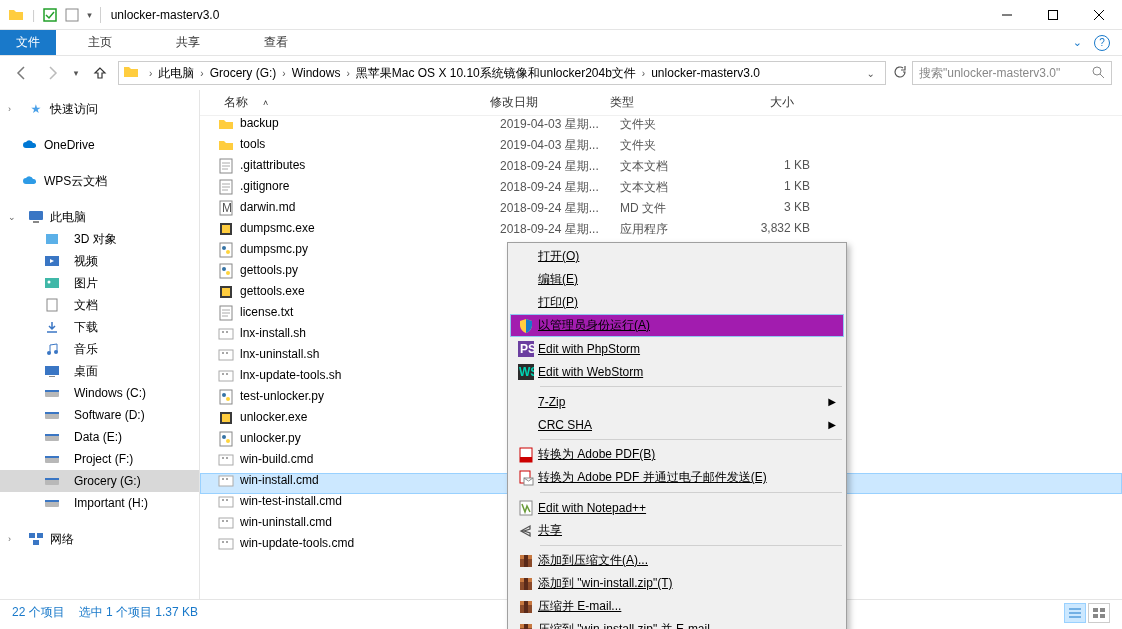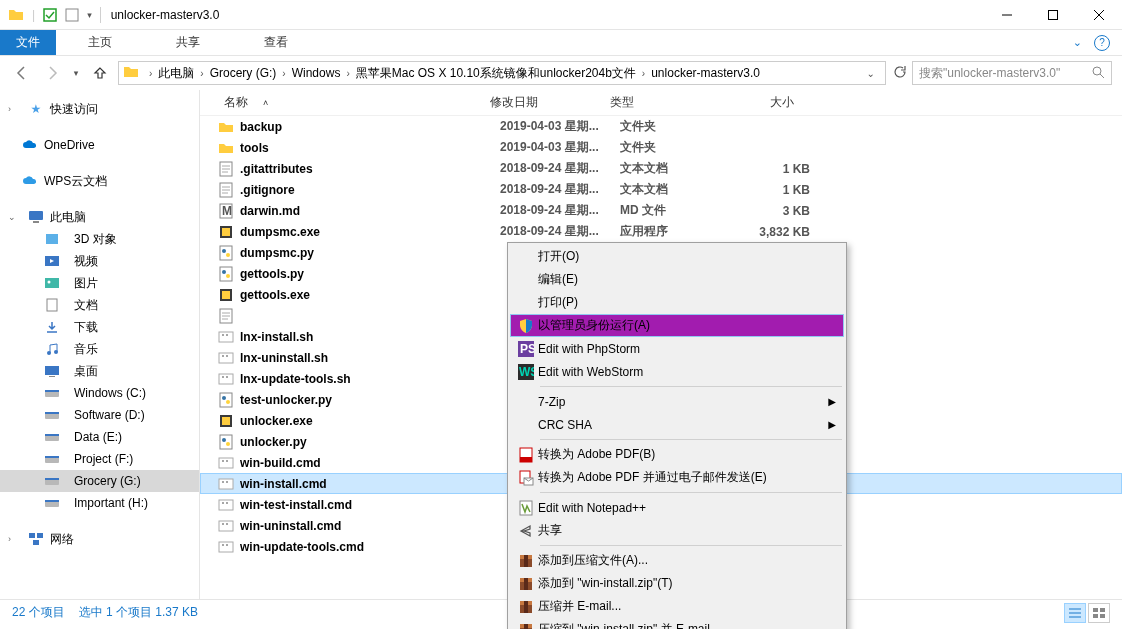--- a/index.html
+++ b/index.html
@@ -46,37 +46,37 @@
 
 
 .main { flex: 1; display: flex; flex-direction: column; position:relative;}
 .colhead { display: flex; height: 26px; align-items: center; border-bottom: 1px solid #f0f0f0; color:#333; padding-left: 18px;}
 .colhead .c { padding: 0 6px; }
 .colhead .c-name { width: 266px; display:flex; align-items:center; gap:11px;}
 .colhead .c-date { width: 120px; }
 .colhead .c-type { width: 120px; }
 .colhead .c-size { width: 90px; text-align:right; padding-right:20px;}
 .filelist { flex: 1; overflow: hidden; }
-.row { display: flex; height: 21px; align-items: center; padding-left: 18px; font-weight: bold; }
+.row { display: flex; height: 21px; align-items: flex-start; padding-left: 18px; }
 .row.sel { background: #cce8ff; outline:1px solid #99d1ff; outline-offset:-1px;}
 .row .ico { width:16px; height:16px; margin-right: 6px; flex-shrink:0; display:flex;align-items:center;justify-content:center;}
 .row .c-name { width: 260px; overflow:hidden; text-overflow:ellipsis; white-space:nowrap;}
 .row .c-date { width: 120px; color:#555; overflow:hidden; white-space:nowrap;}
 .row .c-type { width: 120px; color:#555; }
 .row .c-size { width: 90px; color:#555; text-align:right; padding-right:20px;}
 
 
 .status { height: 26px; border-top: 1px solid #e5e5e5; display: flex; align-items: center; padding: 0 12px; color:#1979ca; gap:14px;}
 .status .viewbtns { margin-left:auto; display:flex; gap:2px;}
 .status .vb { width:22px; height:20px; border:1px solid #ccc; display:flex;align-items:center;justify-content:center;}
 .status .vb.active { background:#cce8ff; border-color:#99d1ff;}
 
 
 .ctxmenu { position: absolute; left: 507px; top: 242px; width: 340px; background: #f0f0f0; border: 1px solid #a0a0a0; box-shadow: 3px 3px 6px rgba(0,0,0,0.25); padding: 2px; }
-.ctxmenu .mi { display: flex; align-items: center; height: 23px; padding: 0 30px 0 4px; position:relative;}
+.ctxmenu .mi { display: flex; align-items: center; height: 23px; padding: 0 30px 0 4px; position:relative;text-decoration:underline;}
 .ctxmenu .mi.hl { background: #a21caf; outline:1px solid #90c8f0; outline-offset:-1px;}
 .ctxmenu .mi .mico { width: 24px; display:flex; justify-content:center;}
 .ctxmenu .mi .mlabel { flex:1; }
 .ctxmenu .mi .sub { position:absolute; right:8px; font-size:10px;}
 .ctxmenu .msep { height:1px; background:#d0d0d0; margin: 3px 2px 3px 30px; }
 
 .folder-ico-svg { fill:#ffcd3f; }
 .chev-up { margin-left:4px; font-size:9px; color:#333;}
 </style>
 </head>
@@ -483,20 +483,21 @@
         </div>
         <div class="row">
           <span class="ico">
             <svg width="14" height="16">
               <rect x="1" y="1" width="12" height="14" fill="#fff" stroke="#888"></rect>
               <line x1="3" y1="5" x2="11" y2="5" stroke="#aaa"></line>
               <line x1="3" y1="8" x2="11" y2="8" stroke="#aaa"></line>
               <line x1="3" y1="11" x2="9" y2="11" stroke="#aaa"></line>
             </svg>
           </span>
+          <span class="c-name">license.txt</span>
           <span class="c-date"></span>
           <span class="c-type"></span>
           <span class="c-size">KB</span>
         </div>
         <div class="row">
           <span class="ico">
             <svg width="16" height="14">
               <rect x="1" y="2" width="14" height="10" fill="#fff" stroke="#aaa"></rect>
               <circle cx="5" cy="5" r="1" fill="#888"></circle>
               <circle cx="9" cy="5" r="1" fill="#888"></circle>

